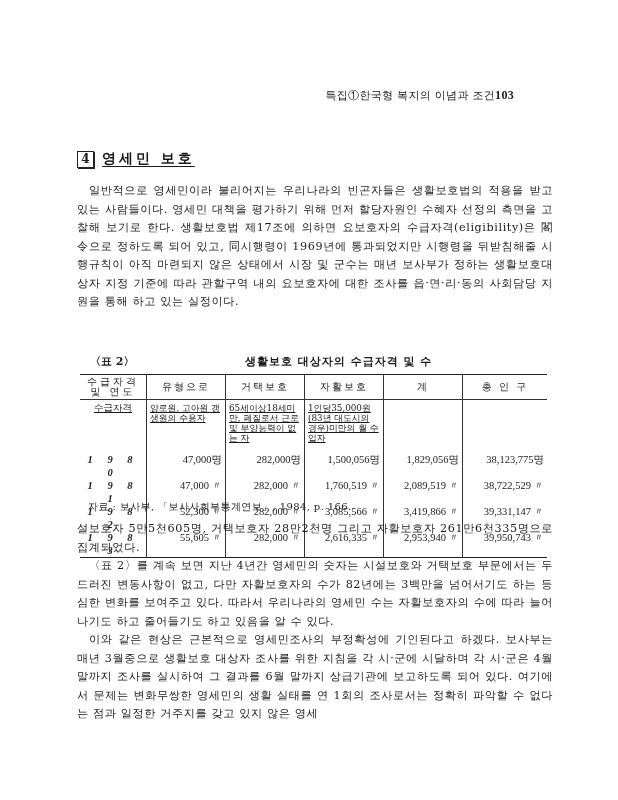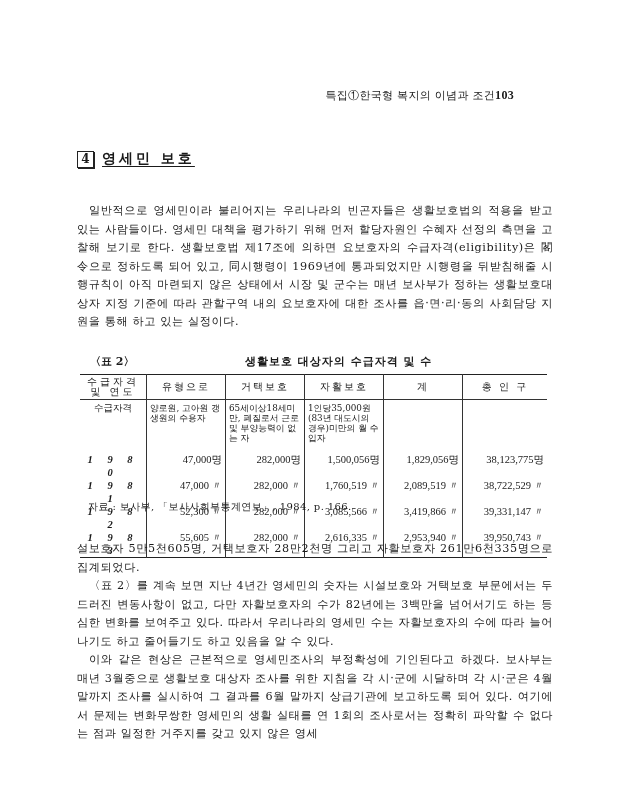--- a/index.html
+++ b/index.html
@@ -15,39 +15,39 @@
   .running-head .pg { font-family: "Liberation Serif", serif; font-size: 12px; font-weight: bold; }
   .section-title {
     position: absolute; left: 77px; top: 150px; font-size: 14px; font-weight: bold;
     display: flex; align-items: center; gap: 8px;
   }
   .section-title .num {
     display: inline-block; width: 15px; height: 15px; border: 1.5px solid #222; text-align: center;
     line-height: 15px; font-size: 12px; box-shadow: 1px 1px 0 #222;
   }
   .section-title .ttl { text-decoration: underline; text-underline-offset: 3px; letter-spacing: 3px; }
-  .body-text { position: absolute; left: 77px; width: 476px; font-size: 11.2px; line-height: 18.5px; letter-spacing: 0.6px; text-align: justify; margin-top: 20px; }
+  .body-text { position: absolute; left: 77px; width: 476px; font-size: 11.2px; line-height: 18.5px; letter-spacing: 0.6px; text-align: justify; }
   .body-text p { margin: 0; text-indent: 12px; }
   .body-text p.cont { text-indent: 0; }
   #para-block-1 { top: 182px; }
   #para-block-2 { top: 520px; }
   .table-caption { position: absolute; left: 90px; top: 354px; width: 460px; font-size: 11px; font-weight: bold; }
   .table-caption .label { position: absolute; left: 0; top: 0; }
   .table-caption .title { position: absolute; left: 155px; top: 0; letter-spacing: 1px; }
   table.data {
     position: absolute; left: 80px; top: 374px; width: 467px; border-collapse: collapse;
     font-size: 10px; border-top: 1.5px solid #222; border-bottom: 1.5px solid #222;
   }
   table.data th, table.data td { padding: 0 3px; border-left: 1px solid #333; vertical-align: top; }
   table.data th:first-child, table.data td:first-child { border-left: none; }
   table.data thead th { font-weight: normal; height: 24px; border-bottom: 1px solid #333; text-align: center; vertical-align: middle; letter-spacing: 2px; font-size: 10px; }
   table.data thead th.hdr0 { line-height: 10px; font-size: 10px; letter-spacing: 3px; }
   table.data tbody td { text-align: right; height: 13px; line-height: 13px; font-family: "Liberation Serif", serif; font-size: 10.5px; }
   table.data tbody td.yr { text-align: center; letter-spacing: 6px; font-weight: bold; font-style: italic; }
-  table.data tbody tr.elig td { text-align: left; font-family: "DejaVu Serif", serif; font-size: 8.8px; line-height: 10px; height: 50px; padding-top: 3px; }
+  table.data tbody tr.elig td { text-align: left; font-family: "DejaVu Serif", serif; font-size: 8.8px; line-height: 10px; height: 50px; padding-top: 3px; text-decoration: underline; }
   table.data tbody tr.elig td.lbl { text-align: center; font-size: 9.5px; }
   .col0 { width: 60px; } .col1 { width: 72px; } .col2 { width: 72px; } .col3 { width: 72px; } .col4 { width: 72px; }
   .source { position: absolute; left: 88px; top: 500px; font-size: 10px; letter-spacing: 0.4px; }
 </style>
 </head>
 <body>
 
 <div class="page">
 
   <div class="running-head">

